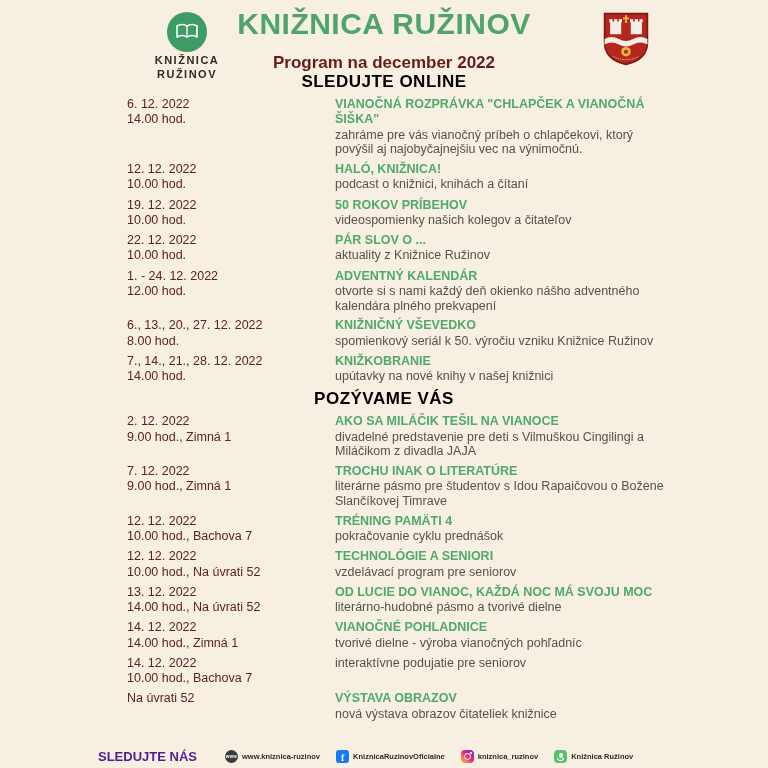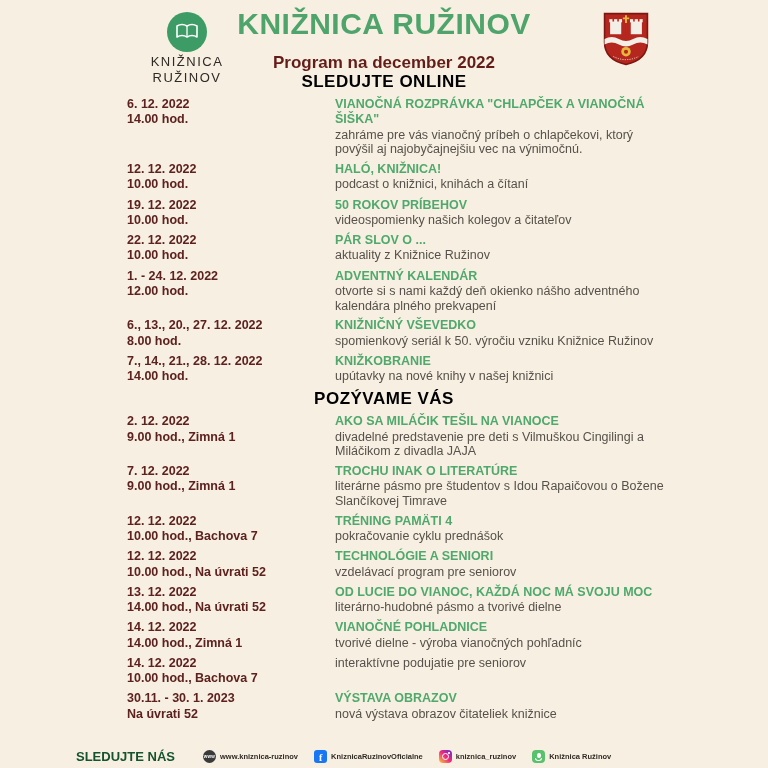--- a/index.html
+++ b/index.html
@@ -8,37 +8,37 @@
     background:#f7efe1;
     font-family:"Liberation Sans","DejaVu Sans",sans-serif;
     color:#56514a;
     overflow:hidden;
     position:relative;
   }
   
   .header{display:flex;align-items:flex-start;justify-content:center;padding-top:8px;position:relative;height:62px;}
   .logo{position:absolute;left:142px;top:12px;width:90px;text-align:center;}
   .logo-circle{width:40px;height:40px;border-radius:50%;background:#3d9c66;margin:0 auto;display:flex;align-items:center;justify-content:center;}
-  .logo-text{font-size:13px;font-weight:normal;color:#2f2a24;letter-spacing:1.5px;line-height:1.25;margin-top:2px;}
+  .logo-text{font-size:11px;font-weight:bold;color:#2f2a24;letter-spacing:1.5px;line-height:1.25;margin-top:2px;}
   .titles{text-align:center;}
   .main-title{font-size:30px;font-weight:bold;color:#4ea46a;letter-spacing:.5px;line-height:1.05;}
   .subtitle{font-size:17px;font-weight:bold;color:#641c18;margin-top:13px;}
   .crest{position:absolute;right:118px;top:12px;}
   
   .section-heading{text-align:center;font-size:17px;font-weight:bold;color:#000000;letter-spacing:.5px;margin:2px 0 5px 0;}
   .rows{margin-left:127px;}
   .row{display:flex;margin-bottom:5px;}
   .date-col{width:208px;flex:none;}
-  .date,.time{font-size:12.5px;font-weight:bold;color:#5d2120;line-height:1.22;}
+  .date,.time{font-size:12.5px;font-weight:normal;color:#5d2120;line-height:1.22;}
   .info-col{width:330px;flex:none;}
   .event-title{font-size:12.5px;font-weight:bold;color:#4fa96c;line-height:1.22;}
   .event-desc{font-size:12.5px;color:#56514a;line-height:1.18;}
   
   .footer{position:absolute;left:0;bottom:4px;width:768px;display:flex;align-items:center;}
-  .footer-label{font-size:13px;font-weight:bold;color:#14532d;margin-left:76px;}
+  .footer-label{font-size:13px;font-weight:bold;color:#4c1d95;margin-left:98px;}
   .links{display:flex;margin-left:28px;gap:16px;}
   .link{display:flex;align-items:center;gap:4px;}
   .link-text{font-size:7.5px;font-weight:bold;color:#2f2a24;}
   .icon-globe{width:13px;height:13px;border-radius:50%;background:#3a3a3a;color:#fff;font-size:4.5px;font-weight:bold;display:flex;align-items:center;justify-content:center;letter-spacing:.3px;}
   .icon-fb{width:13px;height:13px;border-radius:3px;background:#1877f2;color:#fff;font-size:10px;font-weight:bold;display:flex;align-items:flex-end;justify-content:center;line-height:1;font-family:"Liberation Serif",serif;}
   .icon-ig{width:13px;height:13px;border-radius:4px;background:linear-gradient(45deg,#f9ce34,#ee2a7b 50%,#6228d7);position:relative;}
   .icon-ig:before{content:"";position:absolute;left:3px;top:3px;width:5px;height:5px;border:1.3px solid #fff;border-radius:50%;}
   .icon-ig:after{content:"";position:absolute;right:2px;top:2px;width:1.5px;height:1.5px;background:#fff;border-radius:50%;}
   .icon-pod{width:13px;height:13px;border-radius:4px;background:#57c26b;position:relative;}
   .icon-pod:before{content:"";position:absolute;left:4.5px;top:3px;width:4px;height:5px;background:#fff;border-radius:2px;}
@@ -229,21 +229,20 @@
       <div class="date-col">
         <div class="date">14. 12. 2022</div>
         <div class="time">10.00 hod., Bachova 7</div>
       </div>
       <div class="info-col">
         <div class="event-desc">interaktívne podujatie pre seniorov</div>
       </div>
     </div>
     <div class="row">
       <div class="date-col">
-        <div class="date">30.11. - 30. 1. 2023</div>
         <div class="time">Na úvrati 52</div>
       </div>
       <div class="info-col">
         <div class="event-title">VÝSTAVA OBRAZOV</div>
         <div class="event-desc">nová výstava obrazov čitateliek knižnice</div>
       </div>
     </div>
   </div>
 </div>
 

